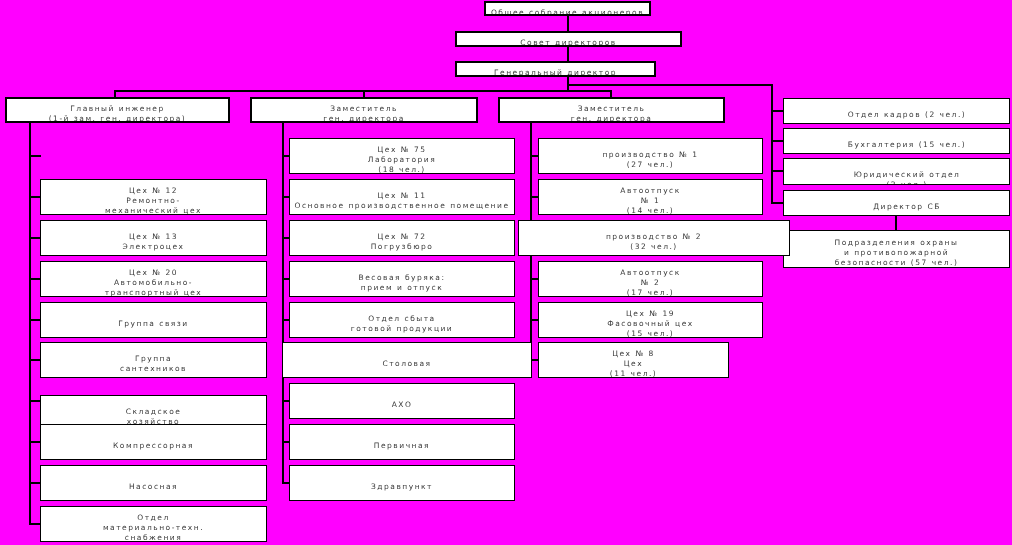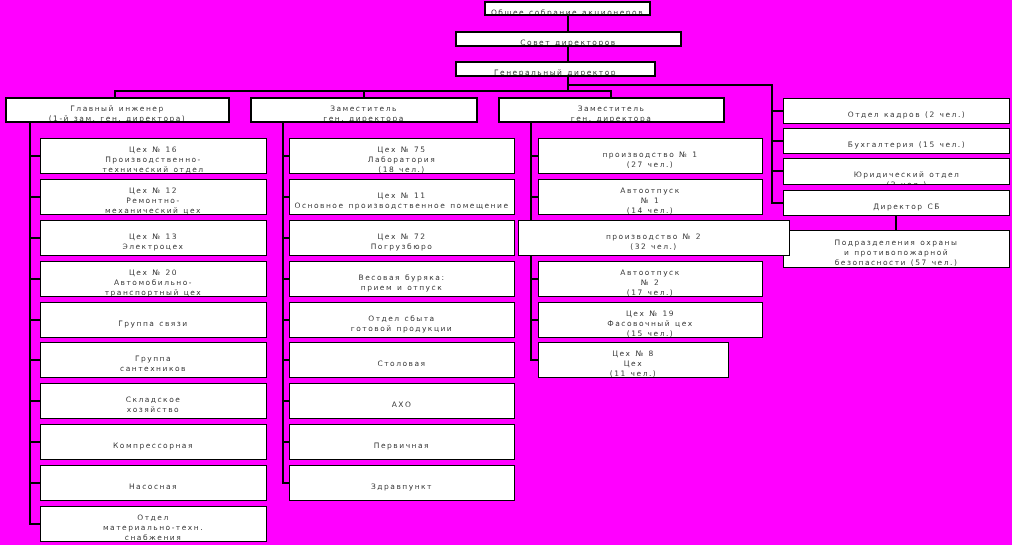--- a/index.html
+++ b/index.html
@@ -122,25 +122,20 @@
     </div>
   <div class="node va-top" style="left:783px;top:190px;width:227px;height:26px">
       <span class="node-text">Директор СБ</span>
     </div>
   <div class="node" style="left:783px;top:230px;width:227px;height:38px">
       <span class="node-text">Подразделения охраны
 и противопожарной
 безопасности (57 чел.)</span>
     </div>
 
-  <div class="node" style="left:40px;top:138px;width:227px;height:36px">
-      <span class="node-text">Цех № 16
-Производственно-
-технический отдел</span>
-    </div>
   <div class="node" style="left:40px;top:179px;width:227px;height:36px">
       <span class="node-text">Цех № 12
 Ремонтно-
 механический цех</span>
     </div>
   <div class="node" style="left:40px;top:220px;width:227px;height:36px">
       <span class="node-text">Цех № 13
 Электроцех</span>
     </div>
   <div class="node" style="left:40px;top:261px;width:227px;height:36px">
@@ -148,21 +143,21 @@
 Автомобильно-
 транспортный цех</span>
     </div>
   <div class="node" style="left:40px;top:302px;width:227px;height:36px">
       <span class="node-text">Группа связи</span>
     </div>
   <div class="node" style="left:40px;top:342px;width:227px;height:36px">
       <span class="node-text">Группа
 сантехников</span>
     </div>
-  <div class="node" style="left:40px;top:383px;width:227px;height:36px">
+  <div class="node" style="left:40px;top:395px;width:227px;height:36px">
       <span class="node-text">Складское
 хозяйство</span>
     </div>
   <div class="node" style="left:40px;top:424px;width:227px;height:36px">
       <span class="node-text">Компрессорная</span>
     </div>
   <div class="node" style="left:40px;top:465px;width:227px;height:36px">
       <span class="node-text">Насосная</span>
     </div>
   <div class="node" style="left:40px;top:506px;width:227px;height:36px">
@@ -185,21 +180,21 @@
 Погрузбюро</span>
     </div>
   <div class="node" style="left:289px;top:261px;width:226px;height:36px">
       <span class="node-text">Весовая буряка:
 прием и отпуск</span>
     </div>
   <div class="node" style="left:289px;top:302px;width:226px;height:36px">
       <span class="node-text">Отдел сбыта
 готовой продукции</span>
     </div>
-  <div class="node" style="left:289px;top:342px;width:226px;height:36px">
+  <div class="node" style="left:282px;top:342px;width:250px;height:36px">
       <span class="node-text">Столовая</span>
     </div>
   <div class="node" style="left:289px;top:383px;width:226px;height:36px">
       <span class="node-text">АХО</span>
     </div>
   <div class="node" style="left:289px;top:424px;width:226px;height:36px">
       <span class="node-text">Первичная</span>
     </div>
   <div class="node" style="left:289px;top:465px;width:226px;height:36px">
       <span class="node-text">Здравпункт</span>

